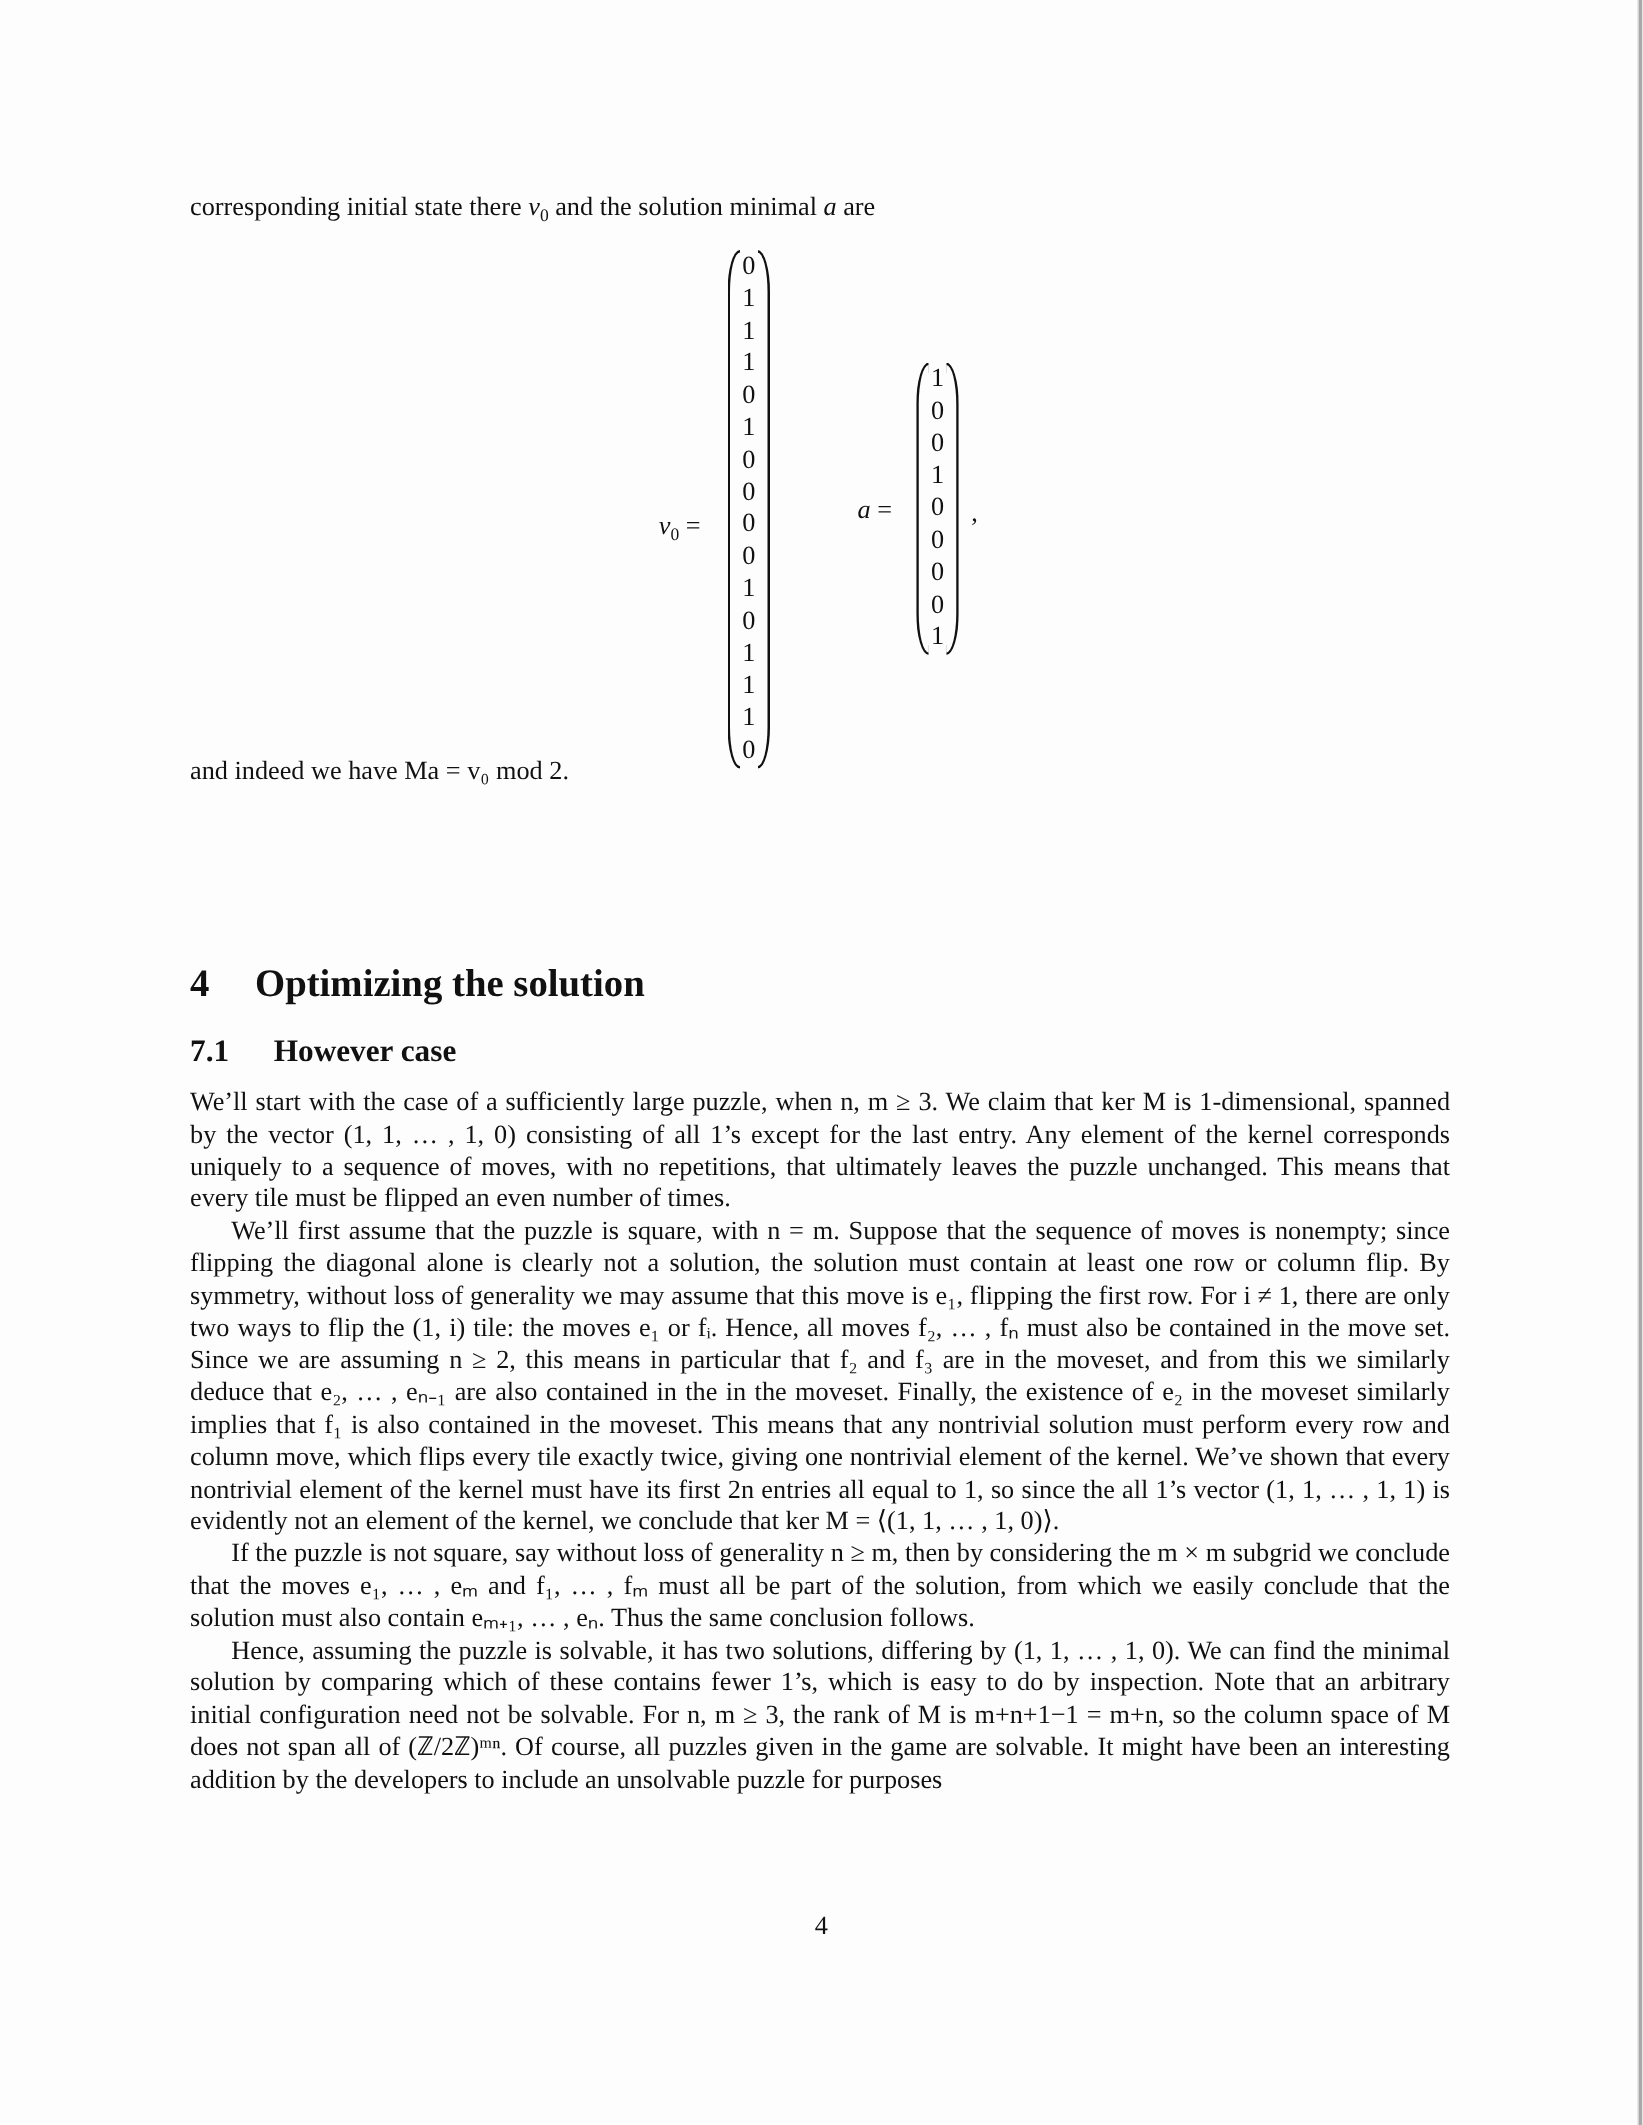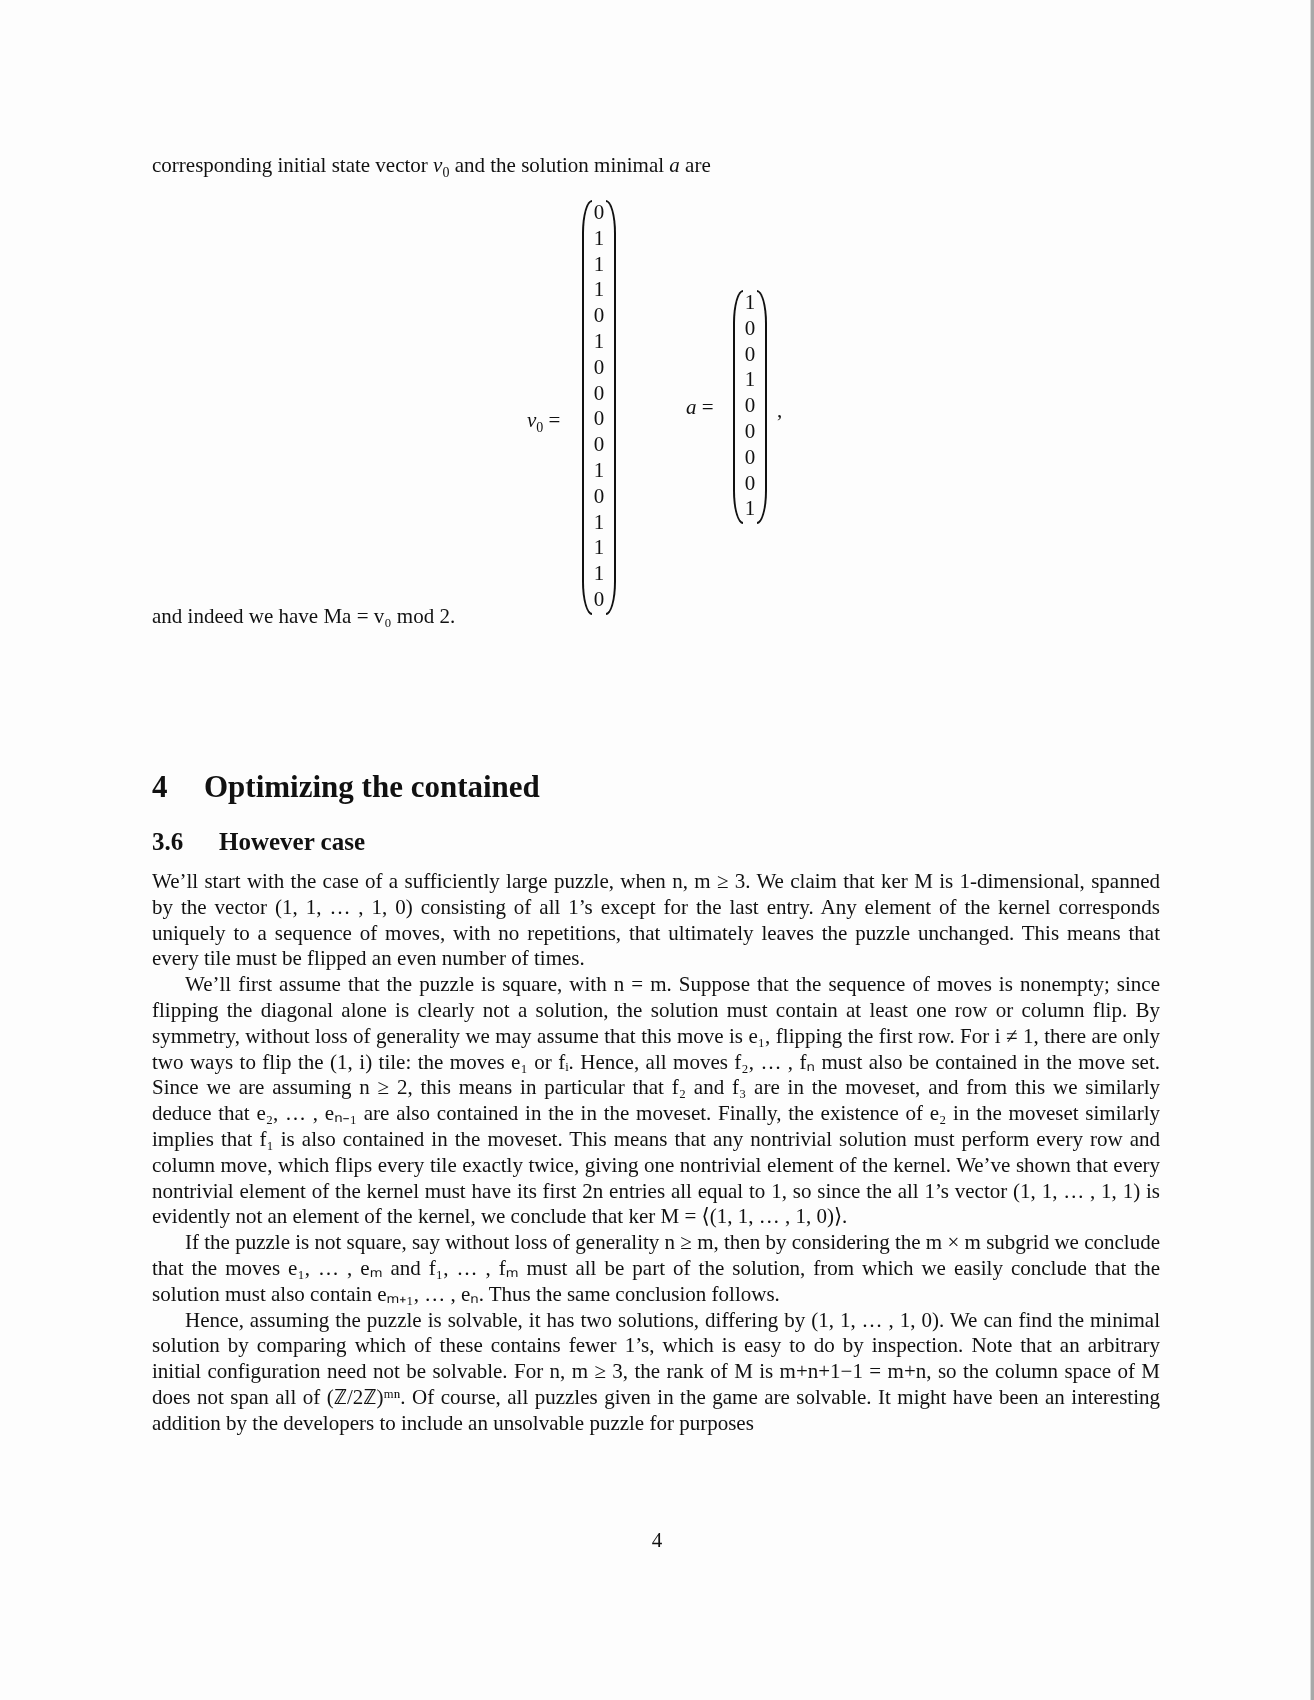--- a/index.html
+++ b/index.html
@@ -48,21 +48,21 @@
     font-family: "Liberation Serif", serif; font-size: 21px;
   }
 </style>
 </head>
 <body>
 
 <div class="page-edge-inner"></div>
 <div class="page-edge"></div>
 
 <div class="text" style="top:153px;">
-  <span>corresponding initial state vector </span><span class="m">v</span><sub>0</sub><span> and the solution minimal </span><span class="m">a</span><span> are</span>
+  <span>corresponding initial state there </span><span class="m">v</span><sub>0</sub><span> and the solution minimal </span><span class="m">a</span><span> are</span>
 </div>
 
 <div class="eq-label" style="left:527px; top:408px;">
   <span class="m">v</span><sub>0</sub><span> =</span>
 </div>
 <div class="matrix" id="v0-matrix" style="left: 582px; top: 200px; width: 34px; height: 414.8px;">
   <div class="paren left" style="height: 414.8px;"></div>
   <div class="paren right" style="height: 414.8px;"></div>
   <div class="cells">
       <div class="cell">0</div>
@@ -102,24 +102,24 @@
       <div class="cell">1</div>
     </div>
 </div>
 <div class="eq-label" style="left:777px; top:398px;">,</div>
 
 <div class="text" style="top:604px;">
   <p class="p">and indeed we have Ma = v₀ mod 2.</p>
 </div>
 
 <div class="h1">
-  <span class="num">4</span><span>Optimizing the contained</span>
+  <span class="num">4</span><span>Optimizing the solution</span>
 </div>
 <div class="h2">
-  <span class="num">3.6</span><span>However case</span>
+  <span class="num">7.1</span><span>However case</span>
 </div>
 
 <div class="text" style="top:869px;">
   <p class="p">We’ll start with the case of a sufficiently large puzzle, when n, m ≥ 3. We claim that ker M is 1-dimensional, spanned by the vector (1, 1, … , 1, 0) consisting of all 1’s except for the last entry. Any element of the kernel corresponds uniquely to a sequence of moves, with no repetitions, that ultimately leaves the puzzle unchanged. This means that every tile must be flipped an even number of times.</p>
   <p class="p indent">We’ll first assume that the puzzle is square, with n = m. Suppose that the sequence of moves is nonempty; since flipping the diagonal alone is clearly not a solution, the solution must contain at least one row or column flip. By symmetry, without loss of generality we may assume that this move is e₁, flipping the first row. For i ≠ 1, there are only two ways to flip the (1, i) tile: the moves e₁ or fᵢ. Hence, all moves f₂, … , fₙ must also be contained in the move set. Since we are assuming n ≥ 2, this means in particular that f₂ and f₃ are in the moveset, and from this we similarly deduce that e₂, … , eₙ₋₁ are also contained in the in the moveset. Finally, the existence of e₂ in the moveset similarly implies that f₁ is also contained in the moveset. This means that any nontrivial solution must perform every row and column move, which flips every tile exactly twice, giving one nontrivial element of the kernel. We’ve shown that every nontrivial element of the kernel must have its first 2n entries all equal to 1, so since the all 1’s vector (1, 1, … , 1, 1) is evidently not an element of the kernel, we conclude that ker M = ⟨(1, 1, … , 1, 0)⟩.</p>
   <p class="p indent">If the puzzle is not square, say without loss of generality n ≥ m, then by considering the m × m subgrid we conclude that the moves e₁, … , eₘ and f₁, … , fₘ must all be part of the solution, from which we easily conclude that the solution must also contain eₘ₊₁, … , eₙ. Thus the same conclusion follows.</p>
   <p class="p indent">Hence, assuming the puzzle is solvable, it has two solutions, differing by (1, 1, … , 1, 0). We can find the minimal solution by comparing which of these contains fewer 1’s, which is easy to do by inspection. Note that an arbitrary initial configuration need not be solvable. For n, m ≥ 3, the rank of M is m+n+1−1 = m+n, so the column space of M does not span all of (ℤ/2ℤ)ᵐⁿ. Of course, all puzzles given in the game are solvable. It might have been an interesting addition by the developers to include an unsolvable puzzle for purposes</p>
 </div>
 
 <div class="page-number">4</div>

